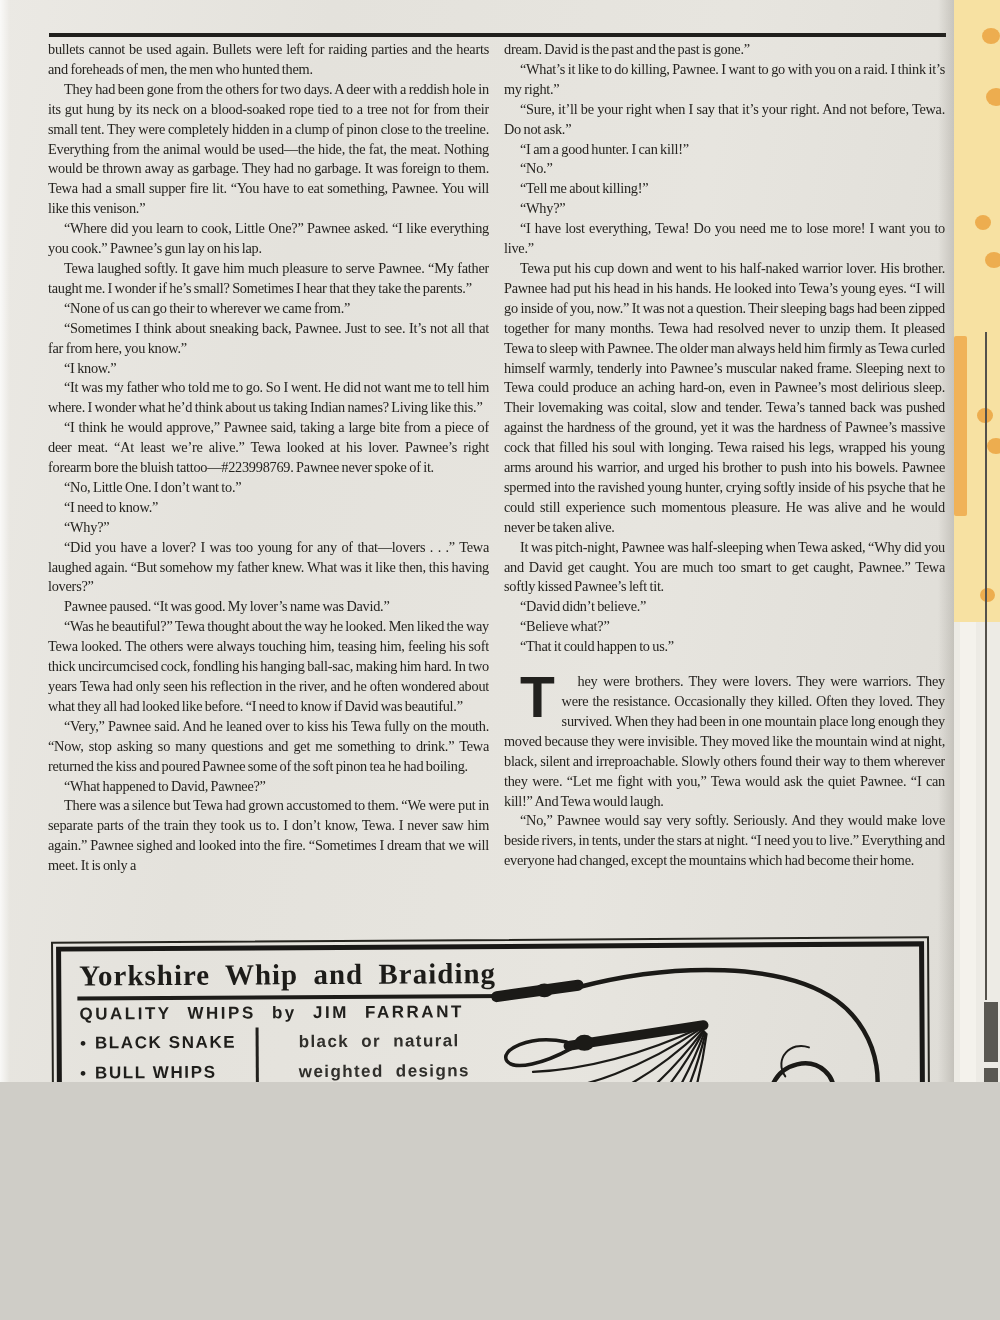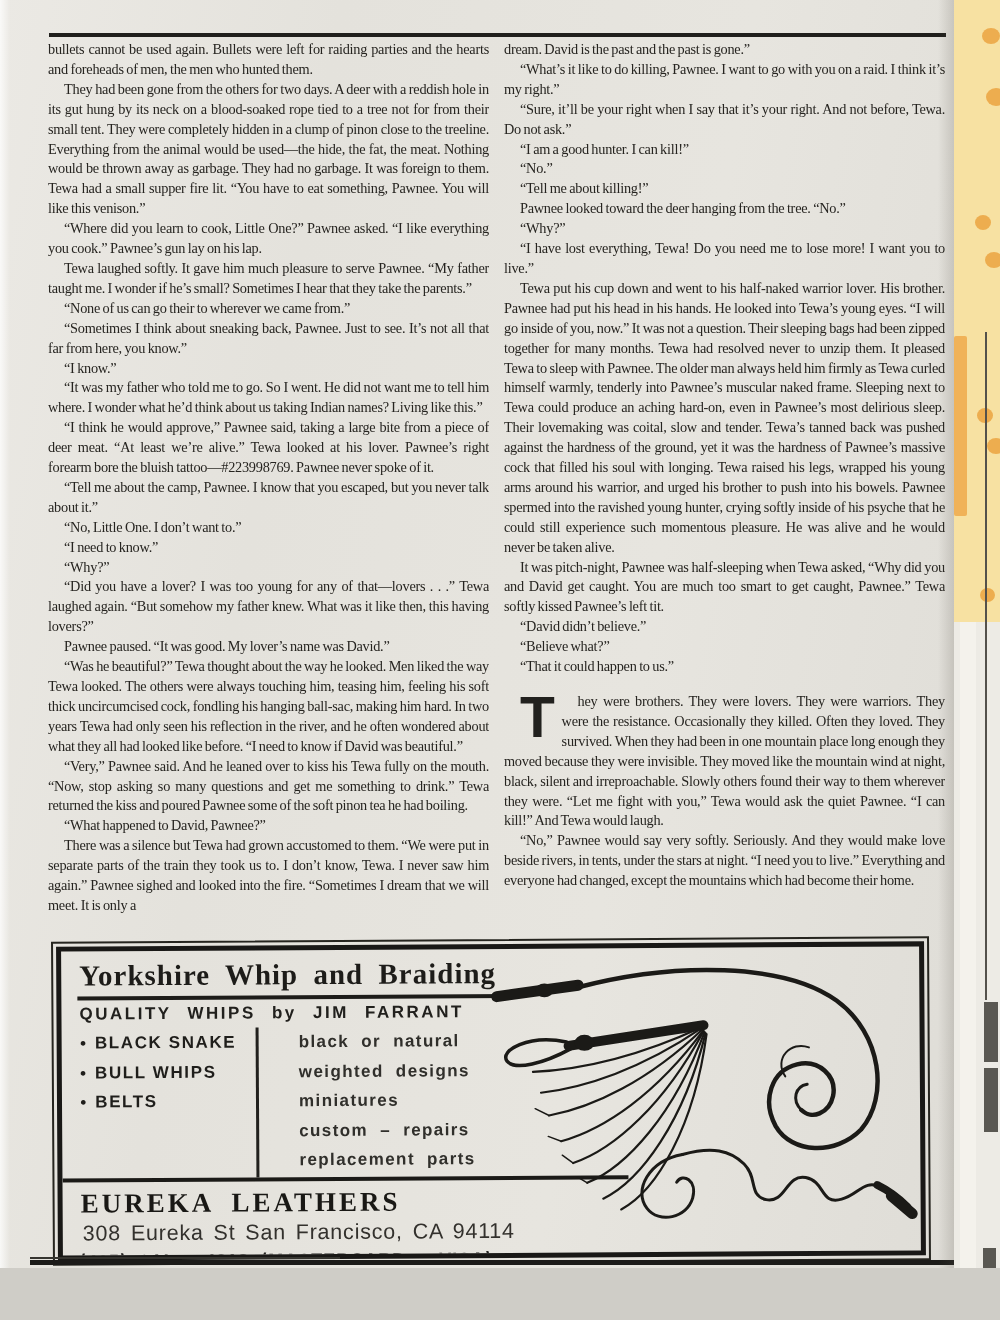--- a/index.html
+++ b/index.html
@@ -1,17 +1,17 @@
 <!DOCTYPE html>
 <html><head>
 <meta charset="utf-8">
 <style>
   html,body { margin:0; padding:0; }
   body { width:1000px; height:1320px; background:#cfcdc7; font-family:"Liberation Serif", serif; }
-  .page { position:relative; width:1000px; height:1268px; overflow:hidden;
+  .page { position:relative; width:1000px; height:1082px; overflow:hidden;
           background:linear-gradient(100deg,#ebe9e4 0%,#e4e2dc 28%,#e7e5df 62%,#dedcd6 100%); }
   .page::before { content:""; position:absolute; left:0; top:0; width:10px; height:100%;
           background:linear-gradient(to right, rgba(255,255,255,.75), rgba(255,255,255,0)); }
 
   .top-rule { position:absolute; left:49px; top:33px; width:897px; height:3.5px; background:#201f1c; }
 
   .columns { position:absolute; left:48px; top:40px; width:897px; height:900px; display:flex; gap:15px; overflow:hidden; }
   .col { flex:1 1 0; overflow:hidden; }
   .story p { margin:0; text-indent:16px; text-align:justify; font-size:14.3px; line-height:19.9px;
              letter-spacing:-0.25px; word-spacing:-0.8px; color:#262420; }
@@ -86,40 +86,38 @@
     <div class="col part">
         <p>bullets cannot be used again. Bullets were left for raiding parties and the hearts and foreheads of men, the men who hunted them.</p>
         <p>They had been gone from the others for two days. A deer with a reddish hole in its gut hung by its neck on a blood-soaked rope tied to a tree not for from their small tent. They were completely hidden in a clump of pinon close to the treeline. Everything from the animal would be used—the hide, the fat, the meat. Nothing would be thrown away as garbage. They had no garbage. It was foreign to them. Tewa had a small supper fire lit. “You have to eat something, Pawnee. You will like this venison.”</p>
         <p>“Where did you learn to cook, Little One?” Pawnee asked. “I like everything you cook.” Pawnee’s gun lay on his lap.</p>
         <p>Tewa laughed softly. It gave him much pleasure to serve Pawnee. “My father taught me. I wonder if he’s small? Sometimes I hear that they take the parents.”</p>
         <p>“None of us can go their to wherever we came from.”</p>
         <p>“Sometimes I think about sneaking back, Pawnee. Just to see. It’s not all that far from here, you know.”</p>
         <p>“I know.”</p>
         <p>“It was my father who told me to go. So I went. He did not want me to tell him where. I wonder what he’d think about us taking Indian names? Living like this.”</p>
         <p>“I think he would approve,” Pawnee said, taking a large bite from a piece of deer meat. “At least we’re alive.” Tewa looked at his lover. Pawnee’s right forearm bore the bluish tattoo—#223998769. Pawnee never spoke of it.</p>
-        <p>“Tell me about the camp, Pawnee. I know that you escaped, but you never talk about it.”</p>
         <p>“No, Little One. I don’t want to.”</p>
         <p>“I need to know.”</p>
         <p>“Why?”</p>
         <p>“Did you have a lover? I was too young for any of that—lovers . . .” Tewa laughed again. “But somehow my father knew. What was it like then, this having lovers?”</p>
         <p>Pawnee paused. “It was good. My lover’s name was David.”</p>
         <p>“Was he beautiful?” Tewa thought about the way he looked. Men liked the way Tewa looked. The others were always touching him, teasing him, feeling his soft thick uncircumcised cock, fondling his hanging ball-sac, making him hard. In two years Tewa had only seen his reflection in the river, and he often wondered about what they all had looked like before. “I need to know if David was beautiful.”</p>
         <p>“Very,” Pawnee said. And he leaned over to kiss his Tewa fully on the mouth. “Now, stop asking so many questions and get me something to drink.” Tewa returned the kiss and poured Pawnee some of the soft pinon tea he had boiling.</p>
         <p>“What happened to David, Pawnee?”</p>
         <p>There was a silence but Tewa had grown accustomed to them. “We were put in separate parts of the train they took us to. I don’t know, Tewa. I never saw him again.” Pawnee sighed and looked into the fire. “Sometimes I dream that we will meet. It is only a</p>
       </div>
     <div class="col">
       <div class="part">
           <p>dream. David is the past and the past is gone.”</p>
           <p>“What’s it like to do killing, Pawnee. I want to go with you on a raid. I think it’s my right.”</p>
           <p>“Sure, it’ll be your right when I say that it’s your right. And not before, Tewa. Do not ask.”</p>
           <p>“I am a good hunter. I can kill!”</p>
           <p>“No.”</p>
           <p>“Tell me about killing!”</p>
-          <p>Pawnee looked toward the deer hanging from the tree. “No.”</p>
           <p>“Why?”</p>
           <p>“I have lost everything, Tewa! Do you need me to lose more! I want you to live.”</p>
           <p>Tewa put his cup down and went to his half-naked warrior lover. His brother. Pawnee had put his head in his hands. He looked into Tewa’s young eyes. “I will go inside of you, now.” It was not a question. Their sleeping bags had been zipped together for many months. Tewa had resolved never to unzip them. It pleased Tewa to sleep with Pawnee. The older man always held him firmly as Tewa curled himself warmly, tenderly into Pawnee’s muscular naked frame. Sleeping next to Tewa could produce an aching hard-on, even in Pawnee’s most delirious sleep. Their lovemaking was coital, slow and tender. Tewa’s tanned back was pushed against the hardness of the ground, yet it was the hardness of Pawnee’s massive cock that filled his soul with longing. Tewa raised his legs, wrapped his young arms around his warrior, and urged his brother to push into his bowels. Pawnee spermed into the ravished young hunter, crying softly inside of his psyche that he could still experience such momentous pleasure. He was alive and he would never be taken alive.</p>
           <p>It was pitch-night, Pawnee was half-sleeping when Tewa asked, “Why did you and David get caught. You are much too smart to get caught, Pawnee.” Tewa softly kissed Pawnee’s left tit.</p>
           <p>“David didn’t believe.”</p>
           <p>“Believe what?”</p>
           <p>“That it could happen to us.”</p>
         </div>
       <div class="section2">
         <p class="dropcap-para"><span class="dropcap">T</span><span>hey were brothers. They were lovers. They were warriors. They were the resistance. Occasionally they killed. Often they loved. They survived. When they had been in one mountain place long enough they moved because they were invisible. They moved like the mountain wind at night, black, silent and irreproachable. Slowly others found their way to them wherever they were. “Let me fight with you,” Tewa would ask the quiet Pawnee. “I can kill!” And Tewa would laugh.</span></p>

